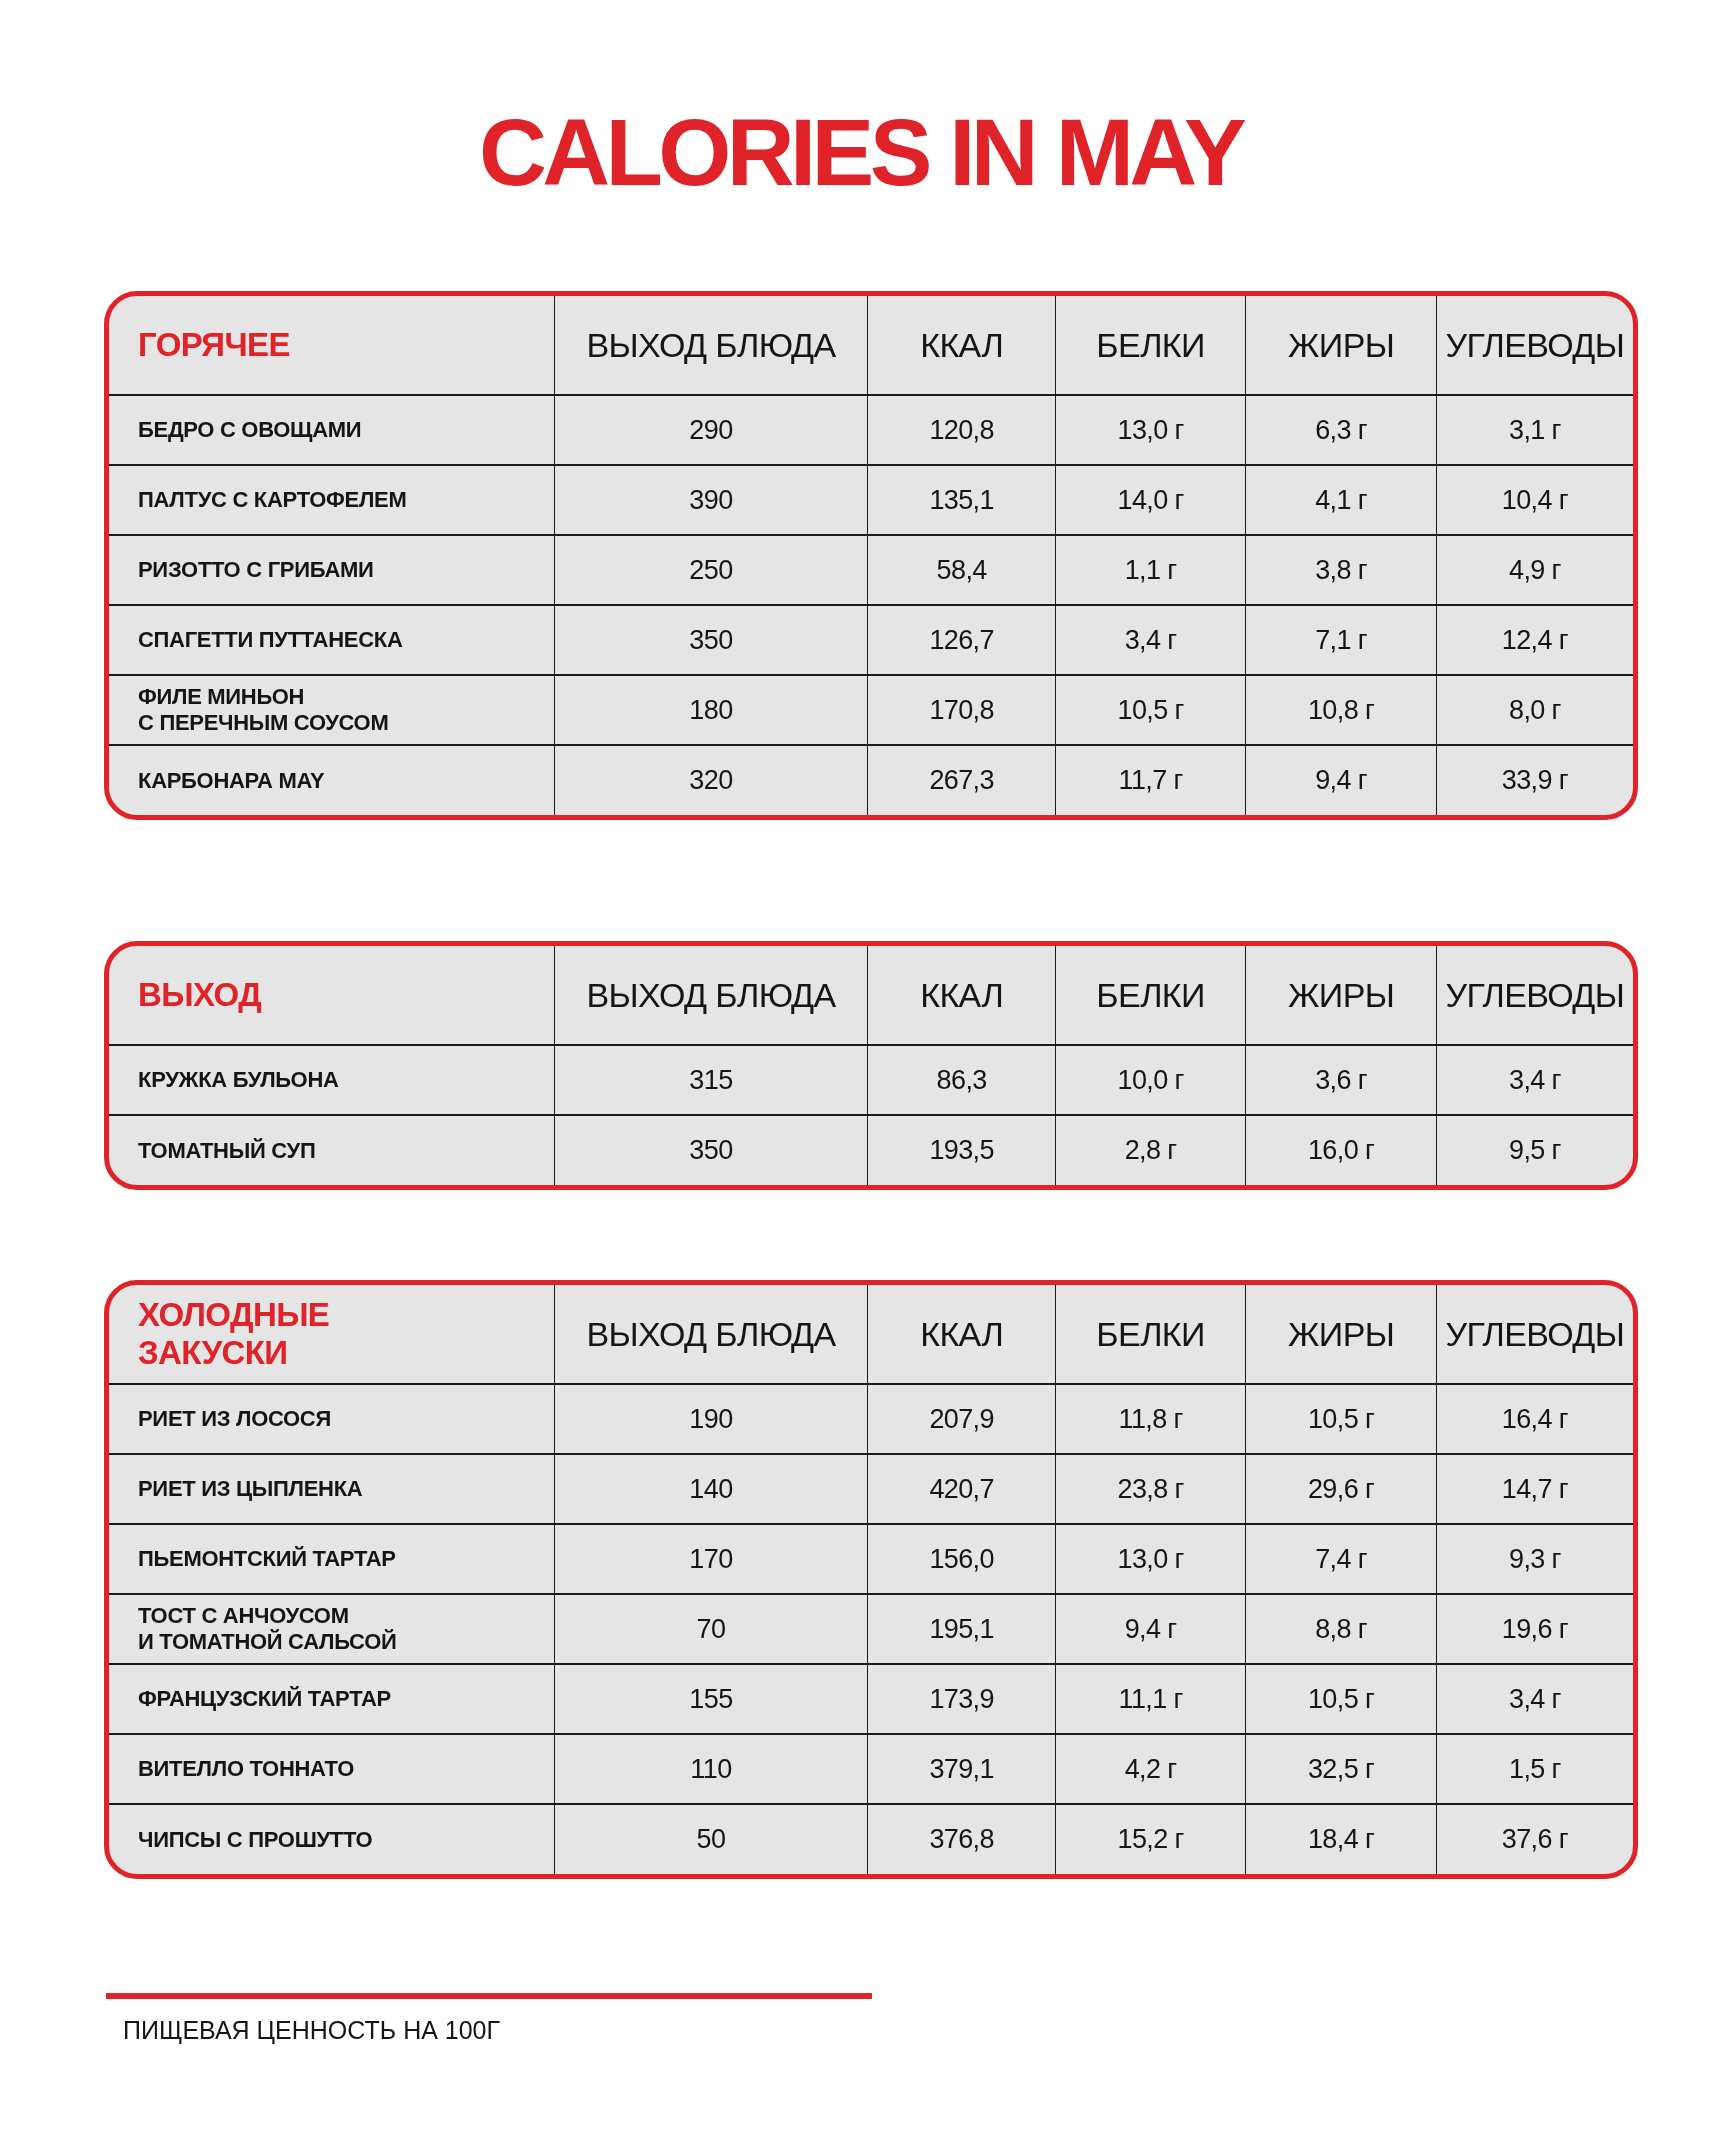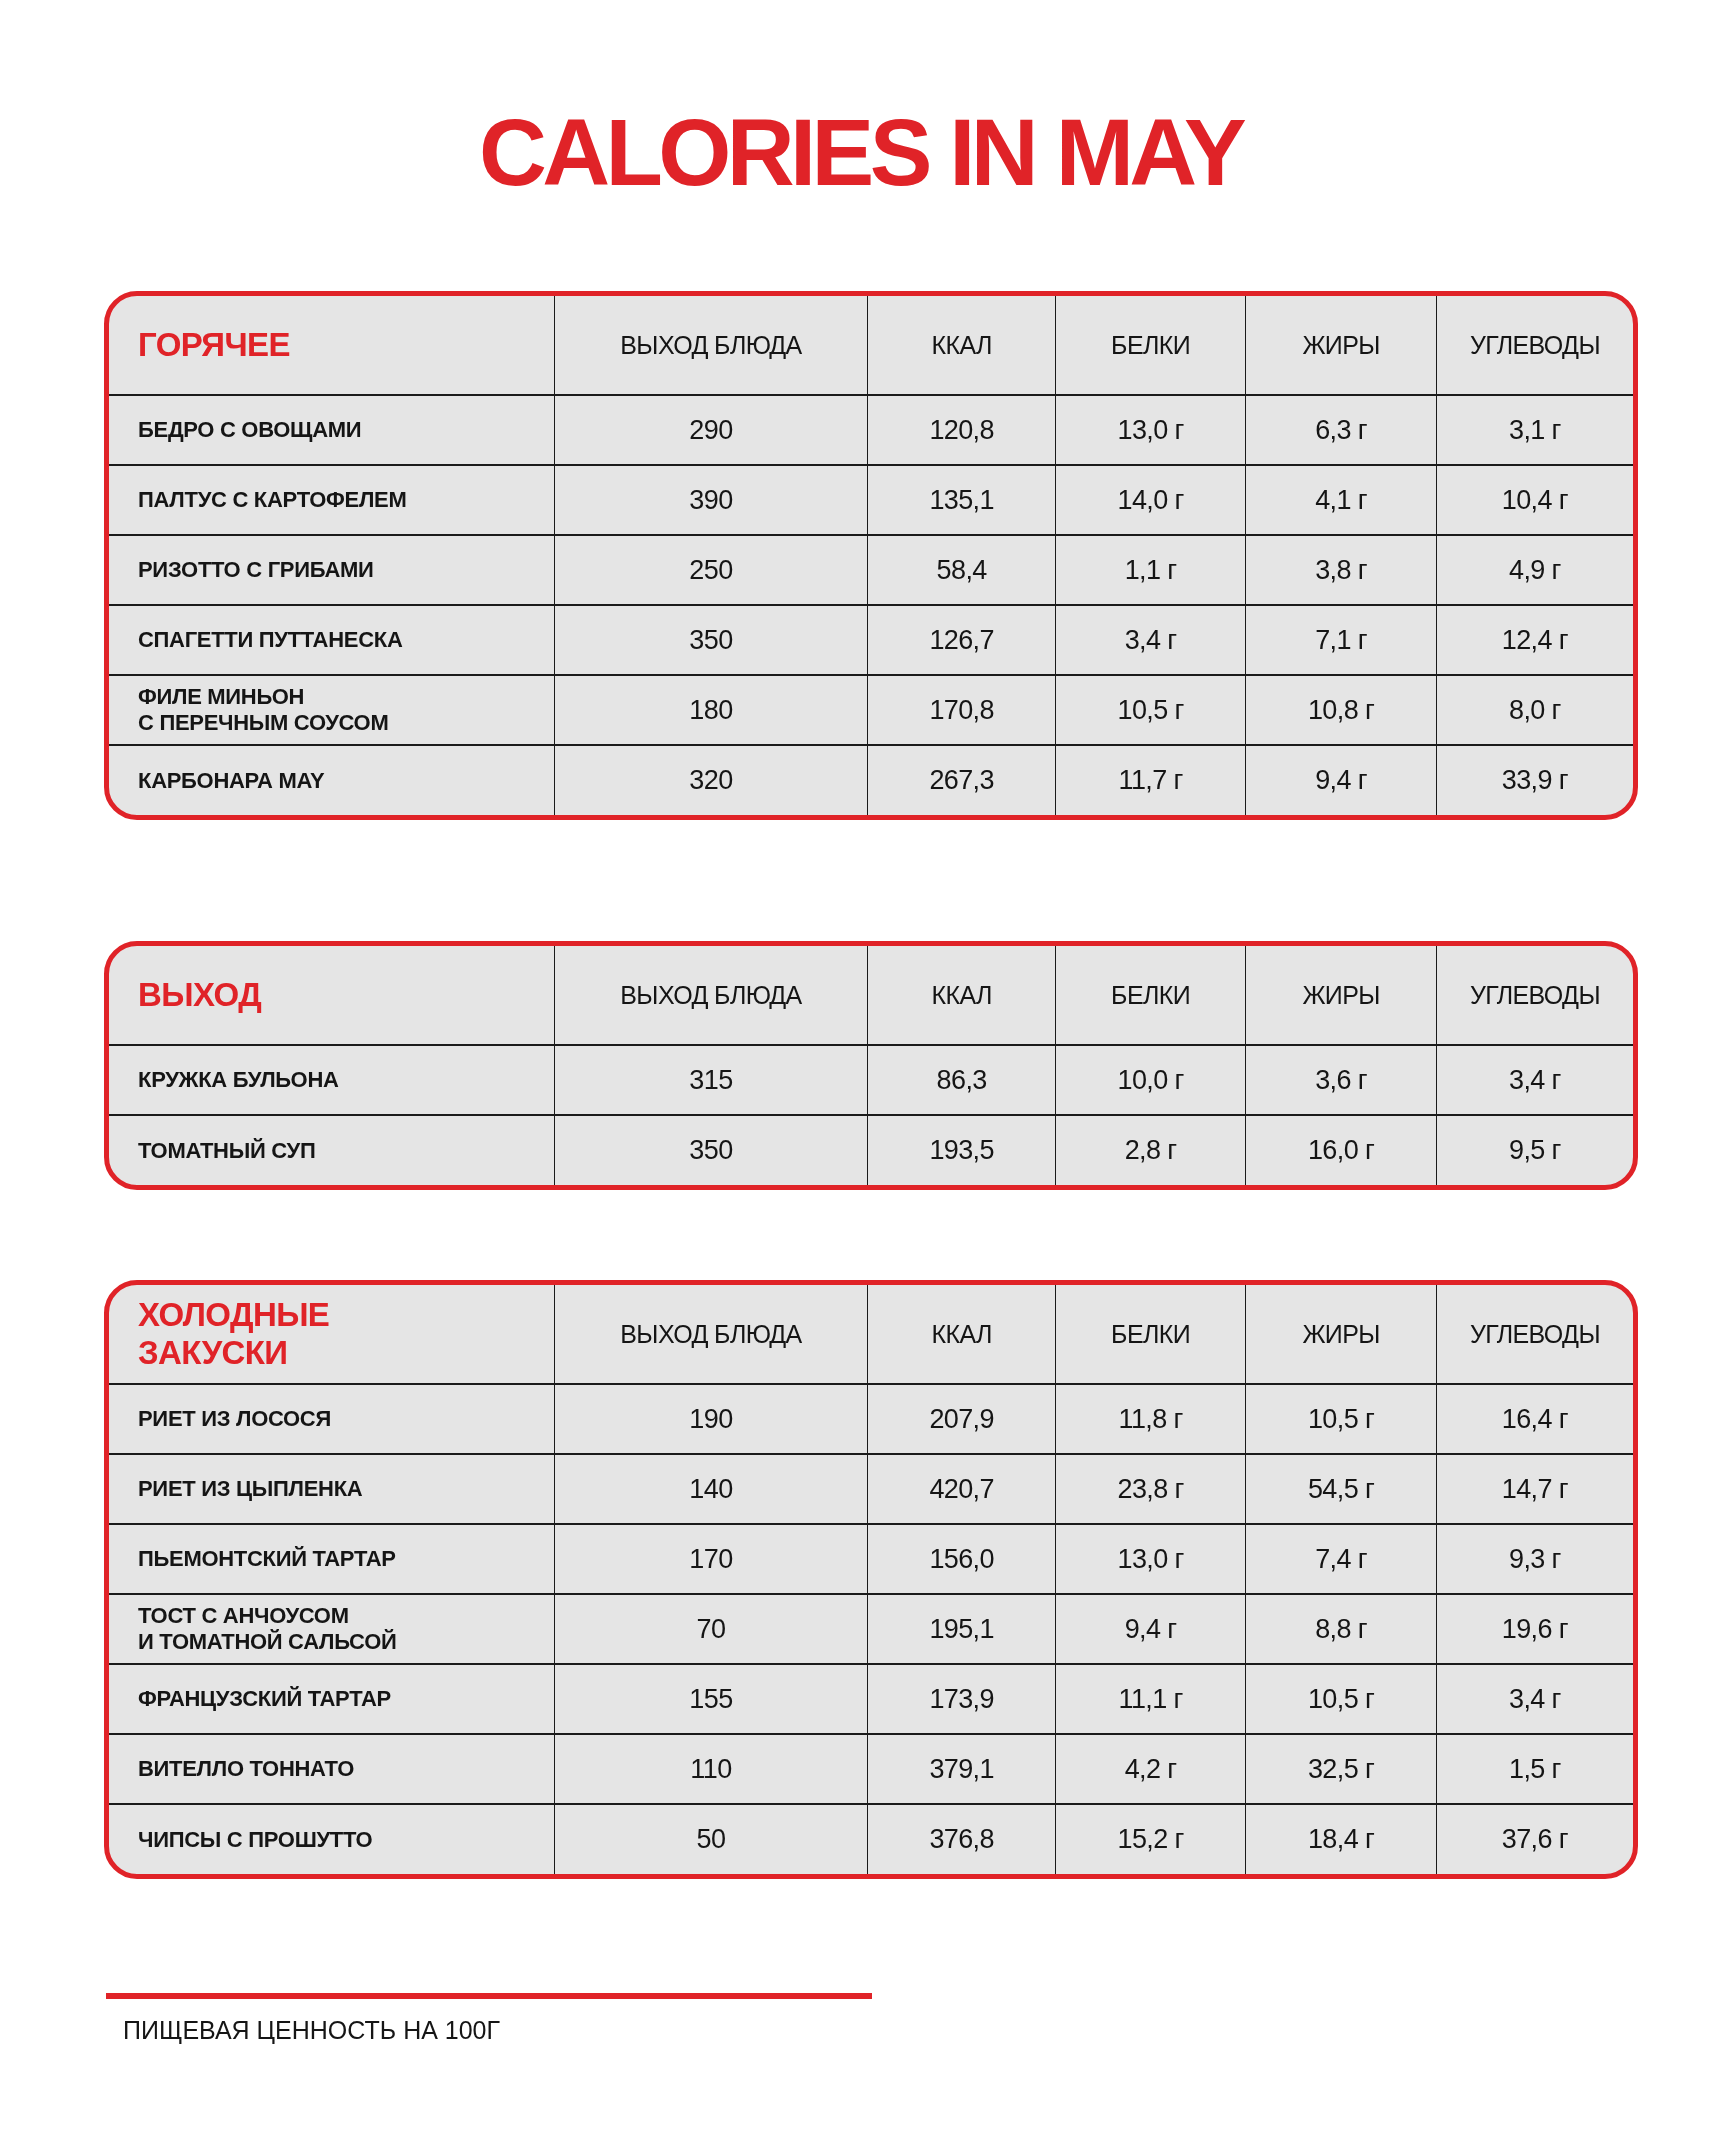--- a/index.html
+++ b/index.html
@@ -69,21 +69,21 @@
     padding-left: 29px;
     color: var(--red);
     font-size: 33px;
     font-weight: bold;
     line-height: 1.14;
     letter-spacing: -0.6px;
   }
   th.colh {
     text-align: center;
     font-weight: normal;
-    font-size: 25px;
+    font-size: 34px;
     letter-spacing: -0.6px;
   }
   td.dish {
     text-align: left;
     padding-left: 29px;
     font-weight: bold;
     font-size: 22px;
     line-height: 1.16;
     letter-spacing: -0.3px;
   }
@@ -253,21 +253,21 @@
               <td class="num">207,9</td>
               <td class="num">11,8 г</td>
               <td class="num">10,5 г</td>
               <td class="num">16,4 г</td>
             </tr>
             <tr>
               <td class="dish">РИЕТ ИЗ ЦЫПЛЕНКА</td>
               <td class="num">140</td>
               <td class="num">420,7</td>
               <td class="num">23,8 г</td>
-              <td class="num">54,5 г</td>
+              <td class="num">29,6 г</td>
               <td class="num">14,7 г</td>
             </tr>
             <tr>
               <td class="dish">ПЬЕМОНТСКИЙ ТАРТАР</td>
               <td class="num">170</td>
               <td class="num">156,0</td>
               <td class="num">13,0 г</td>
               <td class="num">7,4 г</td>
               <td class="num">9,3 г</td>
             </tr>

